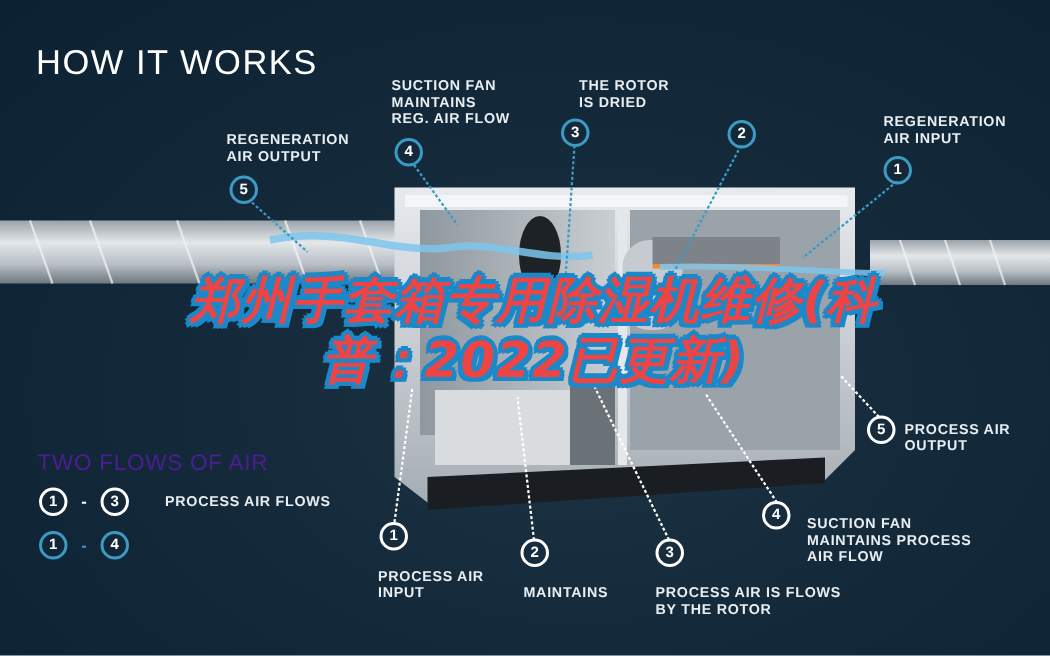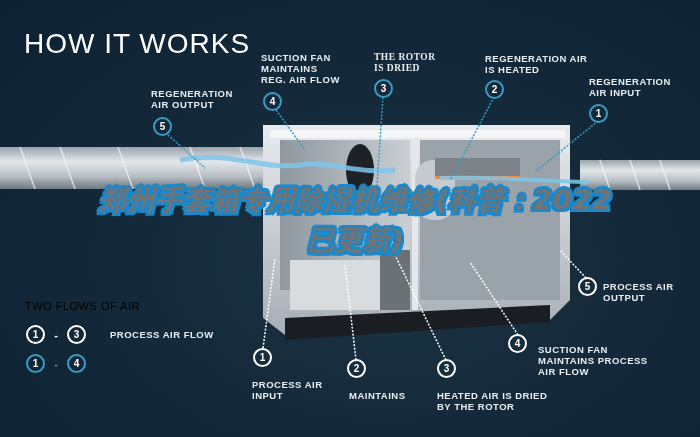--- a/index.html
+++ b/index.html
@@ -6,49 +6,49 @@
   html, body { width: 700px; height: 437px; overflow: hidden; }
   body {
     position: relative;
     font-family: "Liberation Sans", "DejaVu Sans", sans-serif;
     background: radial-gradient(ellipse at 55% 60%, #1d3446 0%, #142a3a 45%, #0c2233 100%);
     color: #ffffff;
   }
   .stage { position: absolute; left: 0; top: 0; width: 700px; height: 437px; }
   .title {
     position: absolute; left: 24px; top: 28px;
-    font-size: 28px; letter-spacing: 1px; font-weight: 400; color: #ffffff;
+    font-size: 23px; letter-spacing: 1px; font-weight: 400; color: #ffffff;
   }
   .lbl {
     position: absolute; font-size: 9.5px; font-weight: 700; letter-spacing: 0.5px;
     line-height: 11px; color: #e8eef2; white-space: pre-line;
   }
   .num {
     position: absolute; width: 19px; height: 19px; border-radius: 50%;
     border: 2px solid #ffffff; color: #ffffff; font-size: 10px; font-weight: 700;
     display: flex; align-items: center; justify-content: center; background: transparent;
   }
   .num.blue { border-color: #3c9bc4; }
   svg.overlay { position: absolute; left: 0; top: 0; }
   .legend-title {
-    position: absolute; left: 25px; top: 300px; font-size: 11px; letter-spacing: 0.5px; color: #000000;
+    position: absolute; left: 25px; top: 300px; font-size: 15px; letter-spacing: 0.5px; color: #4c1d95;
   }
   .legend-row { position: absolute; left: 26px; display: flex; align-items: center; gap: 4px; }
   .legend-row .c {
     width: 19px; height: 19px; border-radius: 50%; border: 2px solid #fff;
     font-size: 10px; font-weight: 700; display: flex; align-items: center; justify-content: center;
   }
   .legend-row.blue .c { border-color: #3c9bc4; }
   .legend-row .dash { font-size: 11px; font-weight: 700; width: 14px; text-align: center; color: #fff; }
   .legend-row.blue .dash { color: #3c9bc4; }
   .legend-row .txt { margin-left: 20px; font-size: 9.5px; font-weight: 700; letter-spacing: 0.5px; color: #e8eef2; }
   .overlay-text {
     position: absolute; left: 96px; top: 180px; width: 520px;
     font-family: "DejaVu Sans", sans-serif; font-weight: 700; font-style: italic;
-    font-size: 27px; line-height: 40px; color: #737373; letter-spacing: 1px;
+    font-size: 33px; line-height: 40px; color: #ef4444; letter-spacing: 1px;
     text-shadow:
       3px 0 0 #1b88c9, -3px 0 0 #1b88c9, 0 3px 0 #1b88c9, 0 -3px 0 #1b88c9,
       2px 2px 0 #1b88c9, -2px -2px 0 #1b88c9, 2px -2px 0 #1b88c9, -2px 2px 0 #1b88c9,
       3px 3px 0 #1b88c9, -3px 3px 0 #1b88c9;
     text-align: center;
   }
 </style>
 </head>
 <body>
 
@@ -126,58 +126,56 @@
 
   <div class="lbl" style="left:151px; top:88px;">REGENERATION
 AIR OUTPUT</div>
   <div class="num blue" style="left:153px; top:117px;">5</div>
 
   <div class="lbl" style="left:261px; top:52px;">SUCTION FAN
 MAINTAINS
 REG. AIR FLOW</div>
   <div class="num blue" style="left:263px; top:92px;">4</div>
 
-  <div class="lbl" style="left:374px; top:52px;font-family:Liberation Serif, serif;">THE ROTOR
+  <div class="lbl" style="left:386px; top:52px;">THE ROTOR
 IS DRIED</div>
   <div class="num blue" style="left:374px; top:79px;">3</div>
 
-  <div class="lbl" style="left:485px; top:53px;">REGENERATION AIR
-IS HEATED</div>
   <div class="num blue" style="left:485px; top:80px;">2</div>
 
   <div class="lbl" style="left:589px; top:76px;">REGENERATION
 AIR INPUT</div>
   <div class="num blue" style="left:589px; top:104px;">1</div>
 
   <div class="num" style="left:253px; top:348px;">1</div>
   <div class="lbl" style="left:252px; top:379px;">PROCESS AIR
 INPUT</div>
 
   <div class="num" style="left:347px; top:359px;">2</div>
   <div class="lbl" style="left:349px; top:390px;">MAINTAINS</div>
 
   <div class="num" style="left:437px; top:359px;">3</div>
-  <div class="lbl" style="left:437px; top:390px;">HEATED AIR IS DRIED
+  <div class="lbl" style="left:437px; top:390px;">PROCESS AIR IS FLOWS
 BY THE ROTOR</div>
 
   <div class="num" style="left:508px; top:334px;">4</div>
   <div class="lbl" style="left:538px; top:344px;">SUCTION FAN
 MAINTAINS PROCESS
 AIR FLOW</div>
 
   <div class="num" style="left:578px; top:277px;">5</div>
   <div class="lbl" style="left:603px; top:281px;">PROCESS AIR
 OUTPUT</div>
 
   <div class="legend-title">TWO FLOWS OF AIR</div>
   <div class="legend-row" style="top:325px;">
     <span class="c">1</span>
     <span class="dash">-</span>
     <span class="c">3</span>
-    <span class="txt">PROCESS AIR FLOW</span>
+    <span class="txt">PROCESS AIR FLOWS</span>
   </div>
   <div class="legend-row blue" style="top:354px;">
     <span class="c">1</span>
     <span class="dash">-</span>
     <span class="c">4</span>
   </div>
 
   <div class="overlay-text">郑州手套箱专用除湿机维修(科普：2022已更新)</div>
 </div>
 

